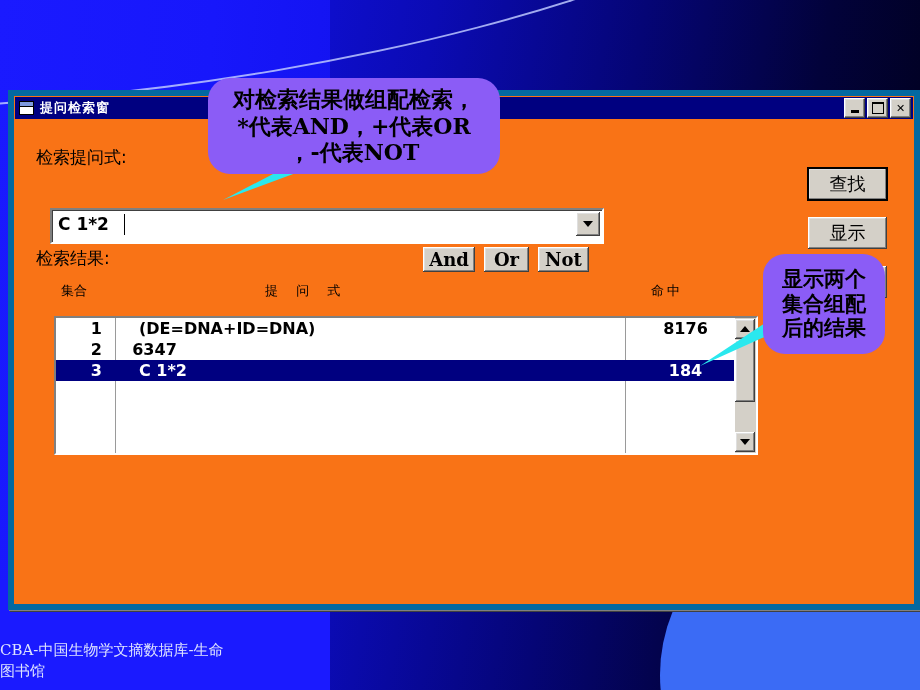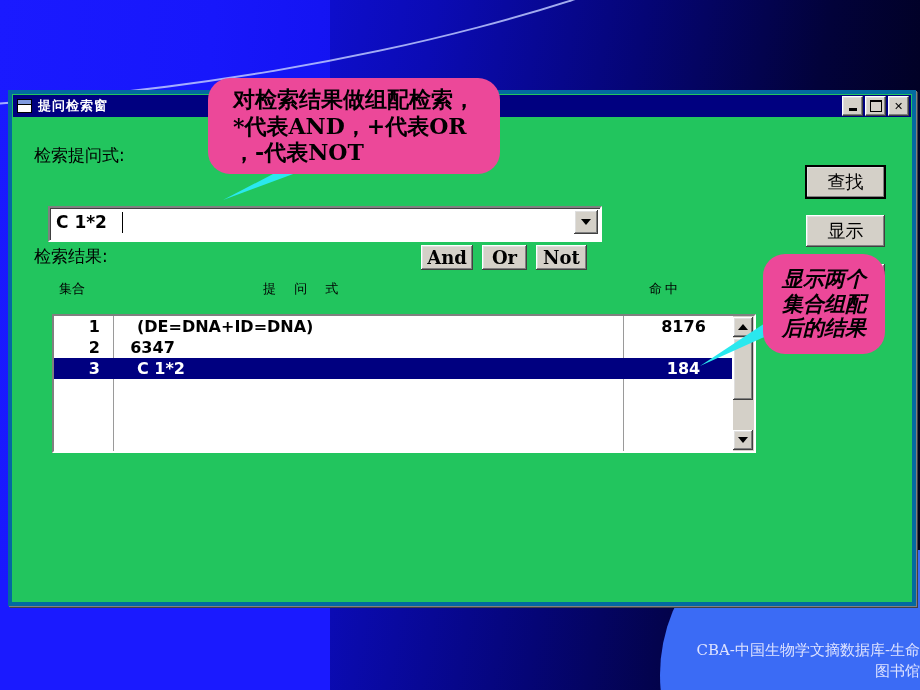--- a/index.html
+++ b/index.html
@@ -18,21 +18,21 @@
     border-right:2px solid rgba(190,200,255,.85);
     border-bottom:2px solid rgba(190,200,255,.85);
     transform:rotate(-1deg);}
   #bg-corner-curve{position:absolute;right:0;bottom:0;width:265px;height:140px;overflow:hidden;}
   #bg-corner-curve i{position:absolute;right:-70px;bottom:-150px;width:330px;height:330px;
     border-radius:50%;background:#3b6bf5;display:block;}
   #bg-bottom-blue{position:absolute;left:0;bottom:0;width:330px;height:110px;background:#1a1aff;}
 
   
   #dialog{position:absolute;left:8px;top:90px;width:900px;height:508px;
-    background:#22c55e;border:4px solid #0369a1;
+    background:#f97316;border:6px solid #0369a1;
     box-shadow:1px 1px 0 #808080, 2px 2px 0 #404040;}
   #titlebar{height:22px;margin:1px;background:#000080;display:flex;align-items:center;
     padding:0 2px 0 4px;}
   #titlebar .win-icon{width:13px;height:12px;background:#ffffff;border:1px solid #000;
     position:relative;margin-right:6px;flex:0 0 auto;}
   #titlebar .win-icon::before{content:"";position:absolute;left:0;top:0;right:0;height:4px;
     background:#7f9adf;border-bottom:1px solid #000;}
   #title-text{color:#fff;font-size:13px;font-weight:bold;letter-spacing:1px;
     font-family:"DejaVu Sans","Liberation Sans",sans-serif;}
   #title-buttons{margin-left:auto;display:flex;gap:2px;}
@@ -107,28 +107,28 @@
     display:flex;align-items:center;justify-content:center;}
   #sb-up{top:1px;} #sb-down{bottom:1px;}
   #sb-up i{width:0;height:0;border-left:5px solid transparent;border-right:5px solid transparent;border-bottom:6px solid #000;display:block;}
   #sb-down i{width:0;height:0;border-left:5px solid transparent;border-right:5px solid transparent;border-top:6px solid #000;display:block;}
   #sb-thumb{position:absolute;left:1px;top:22px;width:20px;height:62px;background:#d4d0c8;
     box-shadow:inset -1px -1px 0 #404040, inset 1px 1px 0 #fff, inset -2px -2px 0 #808080, inset 2px 2px 0 #dfdfdf;}
   #sb-track{position:absolute;left:1px;top:84px;right:1px;bottom:22px;
     background:#d4d0c8;}
 
   
-  .callout{position:absolute;background:#ec4899;border-radius:22px;
-    display:flex;align-items:center;justify-content:center;
+  .callout{position:absolute;background:#8b5cf6;border-radius:22px;
+    display:flex;align-items:center;justify-content:center;text-align:center;
     font-family:"DejaVu Serif","Liberation Serif",serif;font-weight:bold;color:#000;}
   #callout-1{left:208px;top:78px;width:292px;height:96px;font-size:22px;line-height:1.22;
     padding:0 8px;box-sizing:border-box;}
   #callout-1 .txt{white-space:pre-line;}
   #callout-2{left:763px;top:254px;width:122px;height:100px;font-size:21px;line-height:1.18;}
-  #callout-2 .txt{white-space:pre-line;font-style:italic;}
+  #callout-2 .txt{white-space:pre-line;}
   .tail{position:absolute;}
   #tail-1{left:213px;top:160px;width:120px;height:42px;}
   #tail-2{left:700px;top:310px;width:85px;height:60px;}
 </style>
 </head>
 <body>
 
 <div id="slide-bg">
   <div id="bg-left-field"></div>
   <div id="bg-arc"></div>
@@ -227,16 +227,16 @@
 
 <svg class="tail" id="tail-2" viewBox="0 0 85 60">
   <polygon points="85,0 0,56 62,28 85,20" fill="#2ae8ee"></polygon>
 </svg>
 <div class="callout" id="callout-2">
   <span class="txt">显示两个
 集合组配
 后的结果</span>
 </div>
 
-<div style="position:absolute;left:0;right:0;bottom:8px;text-align:right;color:#dde2ff;
+<div style="position:absolute;left:0;right:0;bottom:8px;text-align:left;color:#dde2ff;
             font-size:15px;line-height:1.4;white-space:pre-line;
             font-family:'DejaVu Serif','Liberation Serif',serif;">CBA-中国生物学文摘数据库-生命
 图书馆</div>
 
 </body></html>

